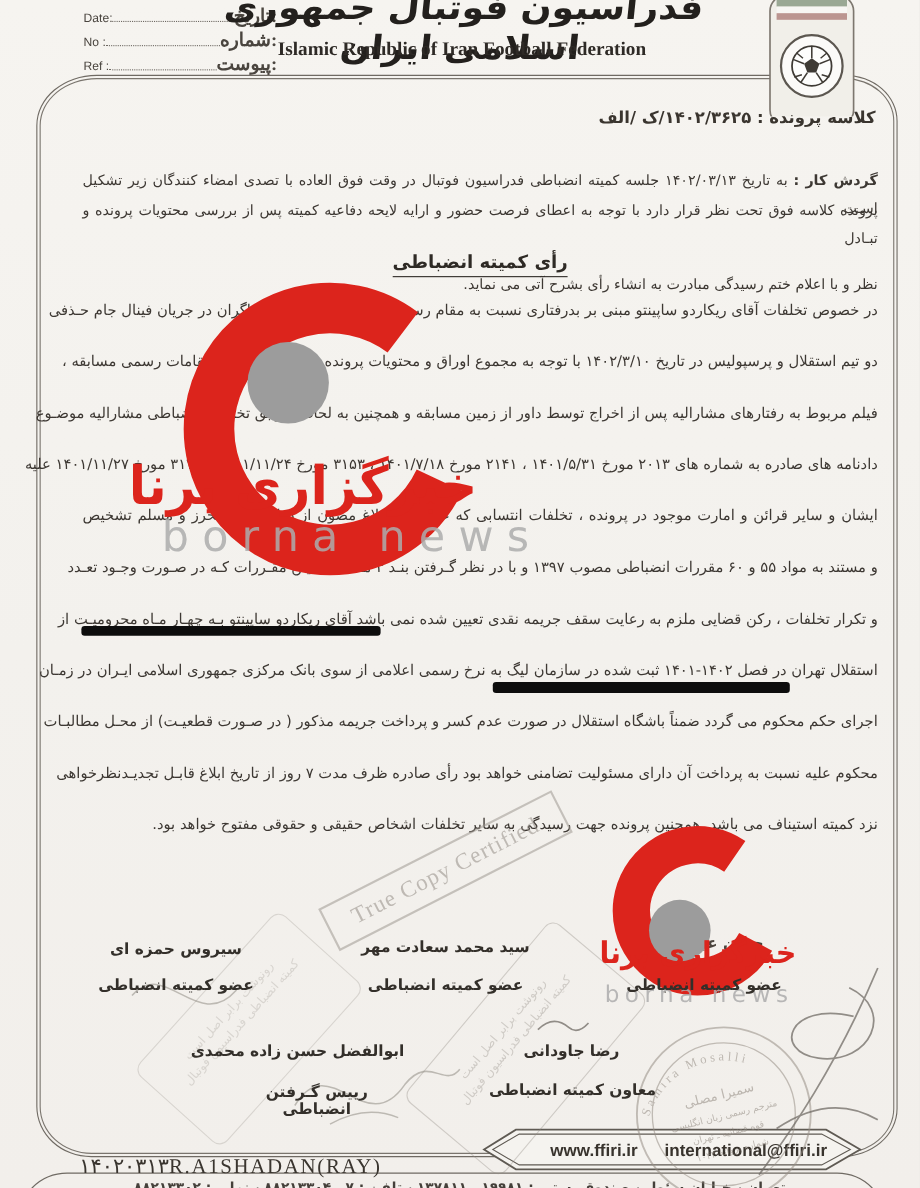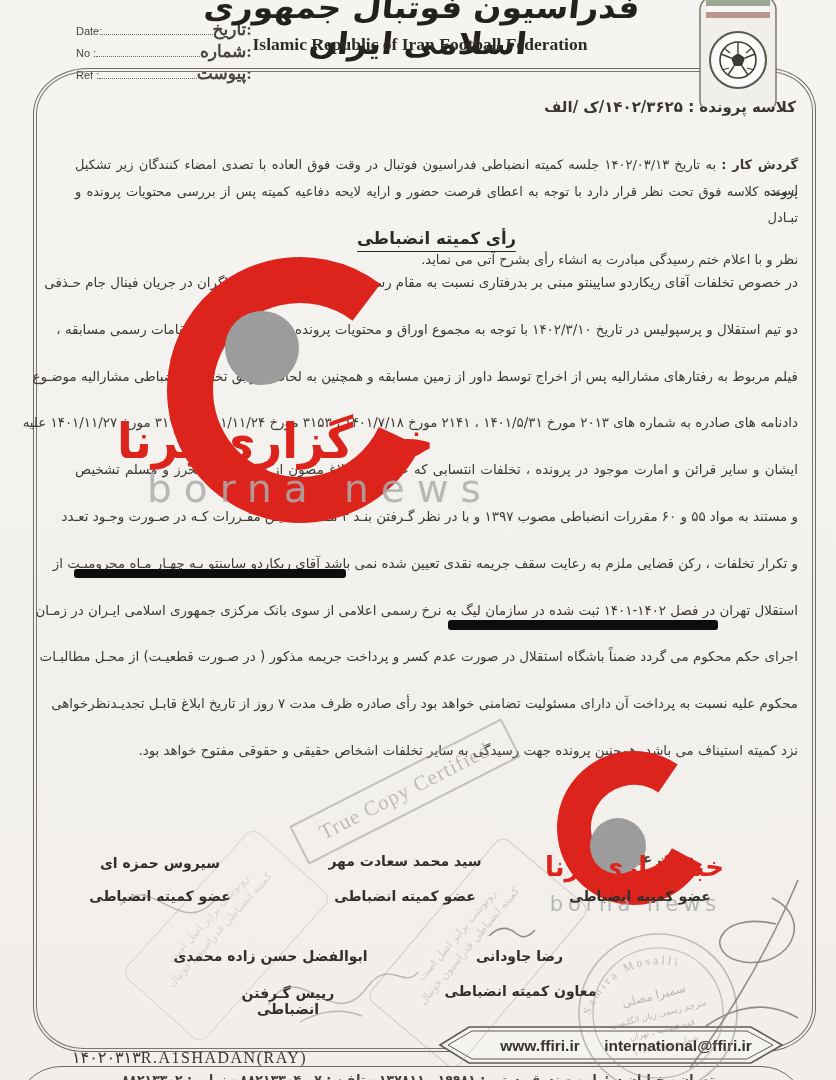--- a/index.html
+++ b/index.html
@@ -3,21 +3,21 @@
 <meta charset="utf-8">
 <style>
   html,body{margin:0;padding:0;background:#e8e6e2;}
   .page{position:relative;width:836px;height:1080px;margin:0 auto;overflow:hidden;
         background:#f5f3ef;
         background-image:linear-gradient(180deg,#f6f4f0 0%,#f3f1ed 55%,#f2efeb 100%);
         font-family:"DejaVu Sans",sans-serif;color:#3d3833;}
   .abs{position:absolute;}
   
   .hfield{position:absolute;left:76px;width:176px;display:flex;align-items:baseline;gap:0;
-          font-family:"Liberation Sans",sans-serif;font-size:11px;color:#4a453f;margin-top:15px;}
+          font-family:"Liberation Sans",sans-serif;font-size:11px;color:#4a453f;}
   .hfield .dots{flex:1;border-bottom:1.5px dotted #6d6862;height:9px;}
   .hfield .fa{font-family:Liberation Serif, serif;font-size:17px;font-weight:bold;}
   .title-fa{position:absolute;left:170px;top:-14px;width:500px;text-align:center;
             font-size:33px;font-weight:bold;color:#23201d;transform:skewX(-6deg) scaleY(.92);}
   .title-en{position:absolute;left:180px;top:34px;width:480px;text-align:center;
             font-family:"Liberation Serif",serif;font-weight:bold;font-size:17.5px;color:#2e2a26;}
   
   .doc-box{position:absolute;left:33px;top:68px;width:781px;height:982px;
            border:1.4px solid #6f6a63;border-radius:55px 48px 52px 50px/46px 42px 44px 46px;z-index:1;}
   .doc-box-inner{position:absolute;inset:2px;border:1px solid #7a756e;
@@ -52,21 +52,21 @@
   
   .stamp-truecopy{position:absolute;left:286px;top:770px;width:218px;padding:7px 8px;
       transform:rotate(-27deg);border:2px solid #9b958e;color:#8f8881;opacity:.52;
       font-family:"Liberation Serif",serif;font-size:21px;letter-spacing:1px;text-align:center;z-index:3;}
   .stamp-copy{position:absolute;border:1.5px solid #8e8880;border-radius:10px;color:#8e8880;
       direction:rtl;text-align:center;font-size:11px;line-height:16px;z-index:3;}
   .scribbles{position:absolute;left:0;top:0;z-index:4;pointer-events:none;}
   .seal{position:absolute;z-index:3;opacity:.55;}
   .footer-banner{position:absolute;left:435px;top:1024px;z-index:2;}
   .ref-code{position:absolute;left:72px;top:1048px;font-family:"Liberation Serif",serif;
-      font-size:16px;letter-spacing:1.5px;color:#3a352f;z-index:2;}
+      font-size:19px;letter-spacing:1.5px;color:#3a352f;z-index:2;}
   .address-line{position:absolute;left:30px;right:30px;top:1072px;text-align:center;direction:rtl;
       font-size:12.5px;font-weight:bold;color:#45403a;z-index:2;}
 </style>
 </head>
 <body>
 
 <div class="page">
 
   <div class="hfield" style="top:4px">
     <span>Date:</span>

